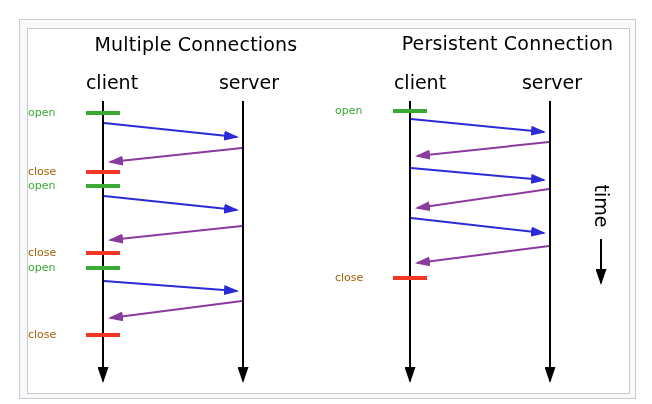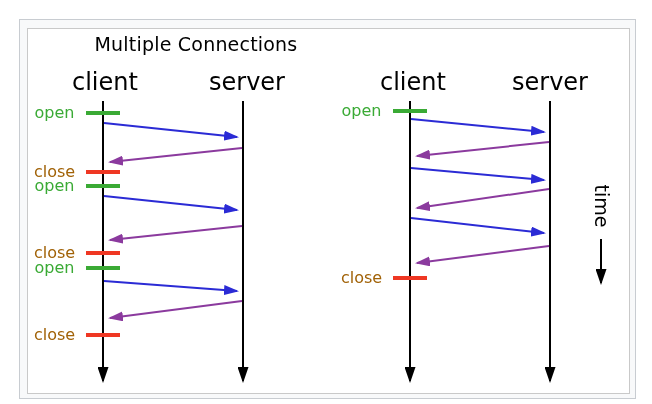--- a/index.html
+++ b/index.html
@@ -13,22 +13,22 @@
     position:absolute;left:19px;top:19px;width:617px;height:380px;
     box-sizing:border-box;border:1px solid #c8ccd1;background:#f8f9fa;
   }
   .canvas{
     position:absolute;left:7px;top:8px;width:601px;height:364px;
     box-sizing:content-box;border:1px solid #c9c9c9;background:#ffffff;
   }
   .diagram-svg{position:absolute;left:0;top:0;display:block;}
   .label{position:absolute;color:#000000;white-space:nowrap;}
   .title{font-size:19px;line-height:22px;text-align:center;letter-spacing:0.2px;}
-  .node-label{font-size:24px;line-height:22px;}
-  .marker-label{font-size:16px;line-height:16px;height:16px;text-align:center;}
+  .node-label{font-size:19px;line-height:22px;text-align:center;}
+  .marker-label{font-size:11px;line-height:16px;height:16px;text-align:left;}
   .open-label{color:#3aaa35;}
   .close-label{color:#a16207;}
   .time-label{font-size:19px;line-height:18px;text-align:center;transform:rotate(90deg);transform-origin:center center;}
 </style>
 </head>
 <body>
 
 <div class="page">
   <div class="thumb-frame">
     <div class="canvas">
@@ -87,20 +87,21 @@
       <div class="label node-label" style="left:44px;top:42px;width:80px;">client</div>
       <div class="label node-label" style="left:181px;top:42px;width:80px;">server</div>
 
       <div class="label marker-label open-label" style="left:0;top:76px;width:53px;">open</div>
       <div class="label marker-label close-label" style="left:0;top:135px;width:53px;">close</div>
       <div class="label marker-label open-label" style="left:0;top:149px;width:53px;">open</div>
       <div class="label marker-label close-label" style="left:0;top:216px;width:53px;">close</div>
       <div class="label marker-label open-label" style="left:0;top:231px;width:53px;">open</div>
       <div class="label marker-label close-label" style="left:0;top:298px;width:53px;">close</div>
 
+      <div class="label title" style="left:359px;top:3px;width:241px;">Persistent Connection</div>
       <div class="label node-label" style="left:352px;top:42px;width:80px;">client</div>
       <div class="label node-label" style="left:484px;top:42px;width:80px;">server</div>
 
       <div class="label marker-label open-label" style="left:307px;top:74px;width:53px;">open</div>
       <div class="label marker-label close-label" style="left:307px;top:241px;width:53px;">close</div>
 
       <div class="label time-label" style="left:549px;top:168px;width:50px;height:18px;">time</div>
 
     </div>
   </div>

